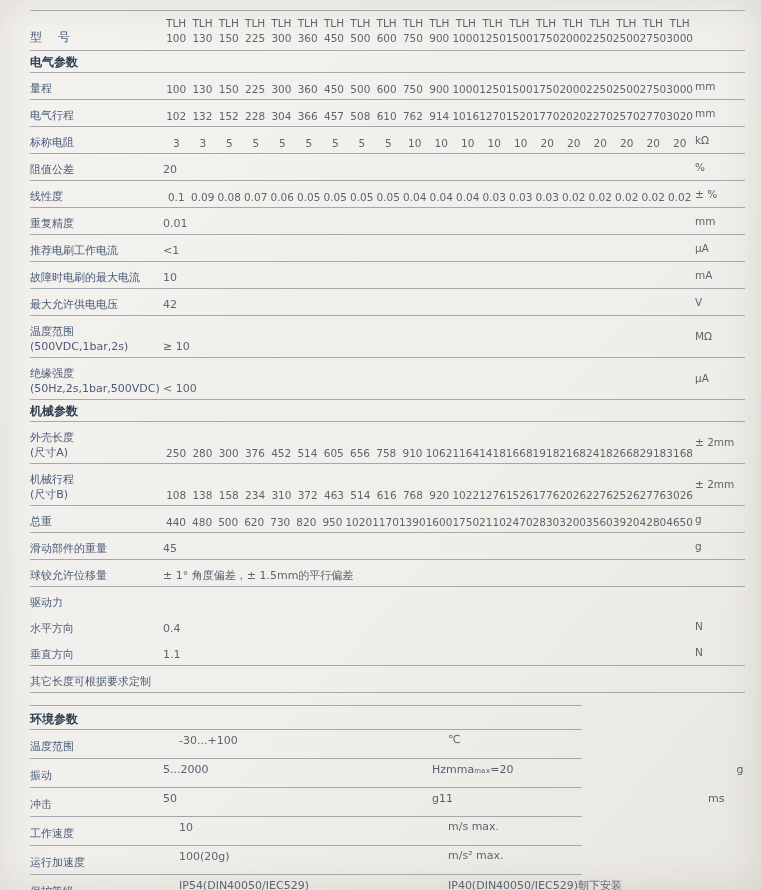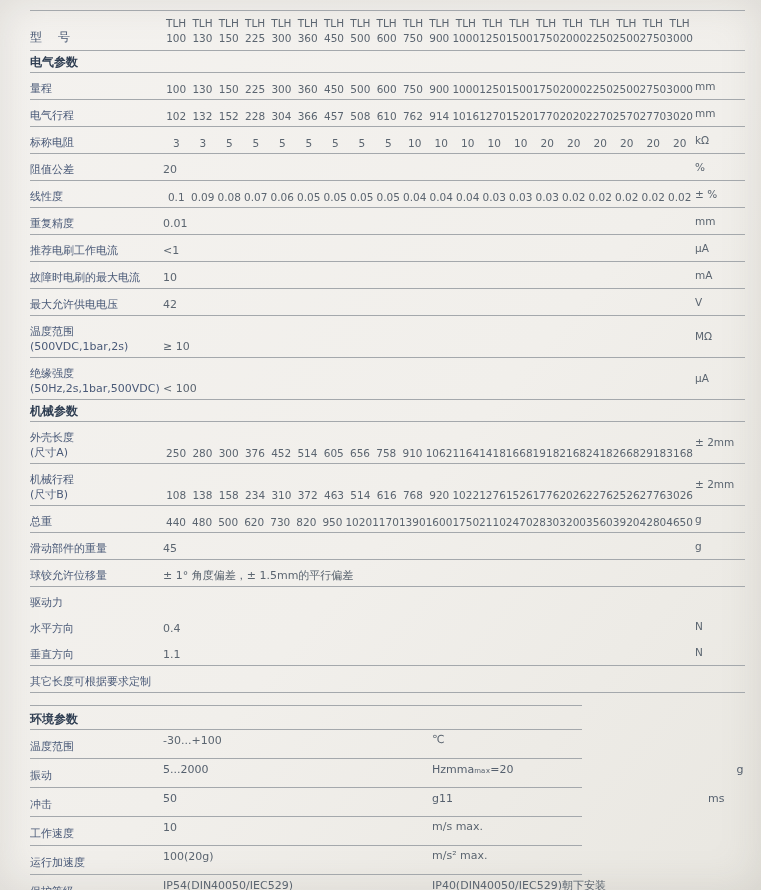--- a/index.html
+++ b/index.html
@@ -26,21 +26,21 @@
   .single{flex:1;display:flex;font-size:11px;color:#5b6570;min-width:0;}
   .single .val{line-height:15px;white-space:nowrap;}
   .stack{flex:1;display:flex;flex-direction:row;}
   .subline{display:flex;font-size:11px;line-height:16px;}
   .subline .val{width:269px;flex-shrink:0;white-space:nowrap;}
   .envunit{white-space:nowrap;}
   .sec-title{font-weight:bold;color:#2f3e52;font-size:12px;border-bottom:1px solid #a4a8ac;padding:4px 0 2px;line-height:15px;}
   .section.env{margin-top:12px;border-top:1px solid #a4a8ac;width:552px;padding-top:2px;}
   .section.env .sec-title{border-bottom:1px solid #a4a8ac;}
   .section.env .row{align-items:flex-start;padding:3px 0 4px;}
-  .section.env .single .val{width:269px;flex-shrink:0;}
+  .section.env .single .val{width:269px;flex-shrink:0;margin-left:16px;}
   
   .footer{display:flex;margin-top:16px;}
   .fcol{flex-shrink:0;}
   .fcol:nth-child(1){width:162px;}
   .fcol:nth-child(2){width:178px;}
   .fcol:nth-child(3){width:215px;}
   .fcol:nth-child(4){width:160px;}
   .ftitle{font-weight:bold;color:#2f3e52;font-size:12px;line-height:18px;}
 </style>
 </head>

